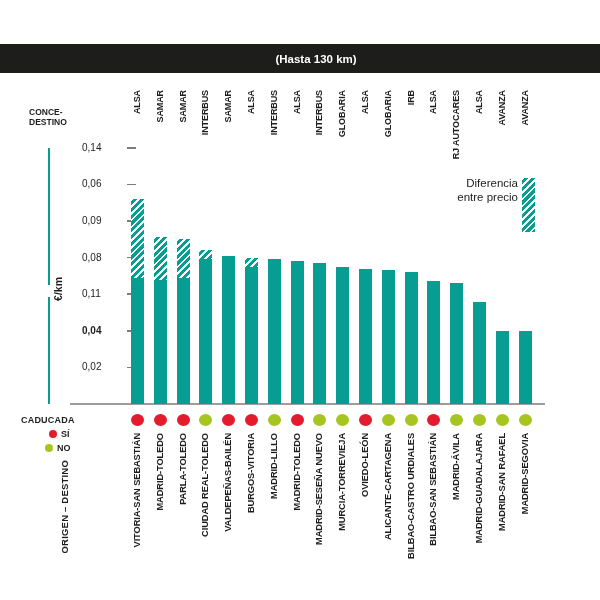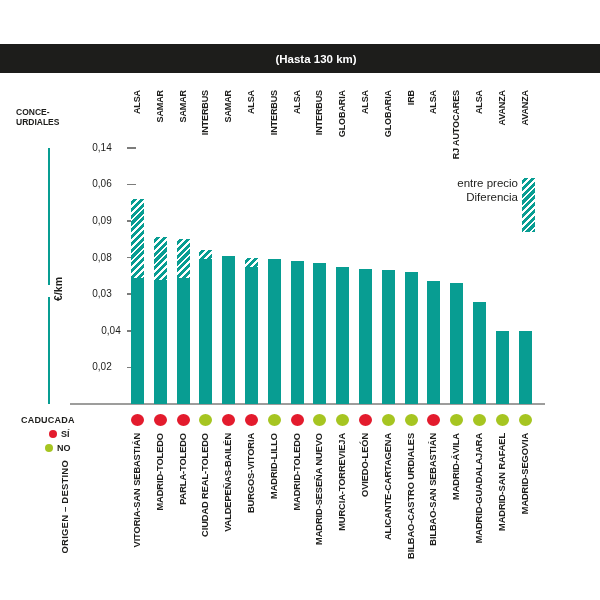--- a/index.html
+++ b/index.html
@@ -3,25 +3,25 @@
 <meta charset="utf-8">
 <style>
   html,body{margin:0;padding:0;}
   body{width:600px;height:600px;position:relative;overflow:hidden;background:#fff;
        font-family:"Liberation Sans",sans-serif;color:#1d1d1b;}
   #titlebar{position:absolute;left:0;top:44px;width:600px;height:29px;background:#1d1d1b;
             color:#fff;display:flex;align-items:center;justify-content:center;
             padding-left:32px;box-sizing:border-box;}
   #titlebar .main{font-size:14.5px;font-weight:bold;letter-spacing:.3px;}
   #titlebar .sub{font-size:11.5px;font-weight:bold;margin-left:0;}
-  #conce{position:absolute;left:16px;top:107px;font-size:8.5px;font-weight:bold;line-height:10px;}
+  #conce{position:absolute;left:29px;top:107px;font-size:8.5px;font-weight:bold;line-height:10px;}
   #eurkm{position:absolute;left:52px;top:277px;font-size:10.5px;font-weight:bold;white-space:nowrap;
          transform-origin:0 0;transform:rotate(-90deg) translateX(-100%);}
   .axis-line{position:absolute;left:48px;width:1.5px;background:#089d92;}
-  .tick-label{position:absolute;width:40px;text-align:center;font-size:10px;line-height:10px;}
+  .tick-label{position:absolute;width:40px;text-align:left;font-size:10px;line-height:10px;}
   .tick-dash{position:absolute;width:9px;height:1.5px;background:#7c7c7b;}
   #baseline{position:absolute;left:70px;top:403px;width:475px;height:1.5px;background:#9d9d9c;}
   .bar{position:absolute;background:#089d92;}
   .bar-hatch{position:absolute;
      background:repeating-linear-gradient(135deg,#fff 0 1.8px,#089d92 1.8px 4.8px);}
   .dot{position:absolute;width:13px;height:12px;border-radius:50%;}
   .dot-red{background:#e31b2d;}
   .dot-green{background:#a6c521;}
   .vlabel{position:absolute;white-space:nowrap;font-size:9px;font-weight:bold;line-height:9px;
           letter-spacing:-0.1px;color:#1d1d1b;
@@ -40,42 +40,42 @@
 </style>
 </head>
 <body>
 
 <div id="titlebar">
   <span class="sub">(Hasta 130 km)</span>
 </div>
 
 <div id="conce">
   <div>CONCE-</div>
-  <div>URDIALES</div>
+  <div>DESTINO</div>
 </div>
 
 <span id="eurkm">€/km</span>
 
 <div class="axis-line" style="top:148px;height:137px;"></div>
 <div class="axis-line" style="top:297px;height:107px;"></div>
 
 <div id="baseline"></div>
 
 <div id="chart">
     <div class="tick-label" style="left: 82px; top: 142.8px;">0,14</div>
     <div class="tick-dash" style="left: 127px; top: 147.05px;"></div>
     <div class="tick-label" style="left: 82px; top: 179.4px;">0,06</div>
     <div class="tick-dash" style="left: 127px; top: 183.65px;"></div>
     <div class="tick-label" style="left: 82px; top: 216px;">0,09</div>
     <div class="tick-dash" style="left: 127px; top: 220.25px;"></div>
     <div class="tick-label" style="left: 82px; top: 252.6px;">0,08</div>
     <div class="tick-dash" style="left: 127px; top: 256.85px;"></div>
-    <div class="tick-label" style="left: 82px; top: 289.2px;">0,03</div>
+    <div class="tick-label" style="left: 82px; top: 289.2px;">0,11</div>
     <div class="tick-dash" style="left: 127px; top: 293.45px;"></div>
-    <div class="tick-label" style="left: 91px; top: 325.8px;">0,04</div>
+    <div class="tick-label" style="left: 82px; top: 325.8px; font-weight: bold;">0,04</div>
     <div class="tick-dash" style="left: 127px; top: 330.05px;"></div>
     <div class="tick-label" style="left: 82px; top: 362.4px;">0,02</div>
     <div class="tick-dash" style="left: 127px; top: 366.65px;"></div>
     <div class="bar" style="left: 131px; top: 277.73px; width: 13px; height: 126.27px;"></div>
     <div class="bar-hatch" style="left: 131px; top: 199.04px; width: 13px; height: 78.69px;"></div>
     <div class="dot dot-red" style="left: 131px; top: 414px;"></div>
     <span class="vlabel" style="left: 133px; top: 90px;">ALSA</span>
     <span class="vlabel" style="left: 133px; top: 433px; font-size: 9.3px;">VITORIA-SAN SEBASTIÁN</span>
     <div class="bar" style="left: 153.8px; top: 279.56px; width: 13px; height: 124.44px;"></div>
     <div class="bar-hatch" style="left: 153.8px; top: 237.47px; width: 13px; height: 42.09px;"></div>
@@ -145,22 +145,22 @@
     <div class="dot dot-green" style="left: 495.8px; top: 414px;"></div>
     <span class="vlabel" style="left: 497.8px; top: 90px;">AVANZA</span>
     <span class="vlabel" style="left: 497.8px; top: 433px; font-size: 9.3px;">MADRID-SAN RAFAEL</span>
     <div class="bar" style="left: 518.6px; top: 330.8px; width: 13px; height: 73.2px;"></div>
     <div class="dot dot-green" style="left: 518.6px; top: 414px;"></div>
     <span class="vlabel" style="left: 520.6px; top: 90px;">AVANZA</span>
     <span class="vlabel" style="left: 520.6px; top: 433px; font-size: 9.3px;">MADRID-SEGOVIA</span>
   </div>
 
 <div id="legend-text">
+  <div>Diferencia</div>
   <div>entre precio</div>
-  <div>Diferencia</div>
 </div>
 <div id="legend-swatch"></div>
 
 <div id="caducada-title">CADUCADA</div>
 <div id="cad-si" class="cad-row">
   <span class="cad-dot dot-red"></span>
   <span>SÍ</span>
 </div>
 <div id="cad-no" class="cad-row">
   <span class="cad-dot dot-green"></span>

